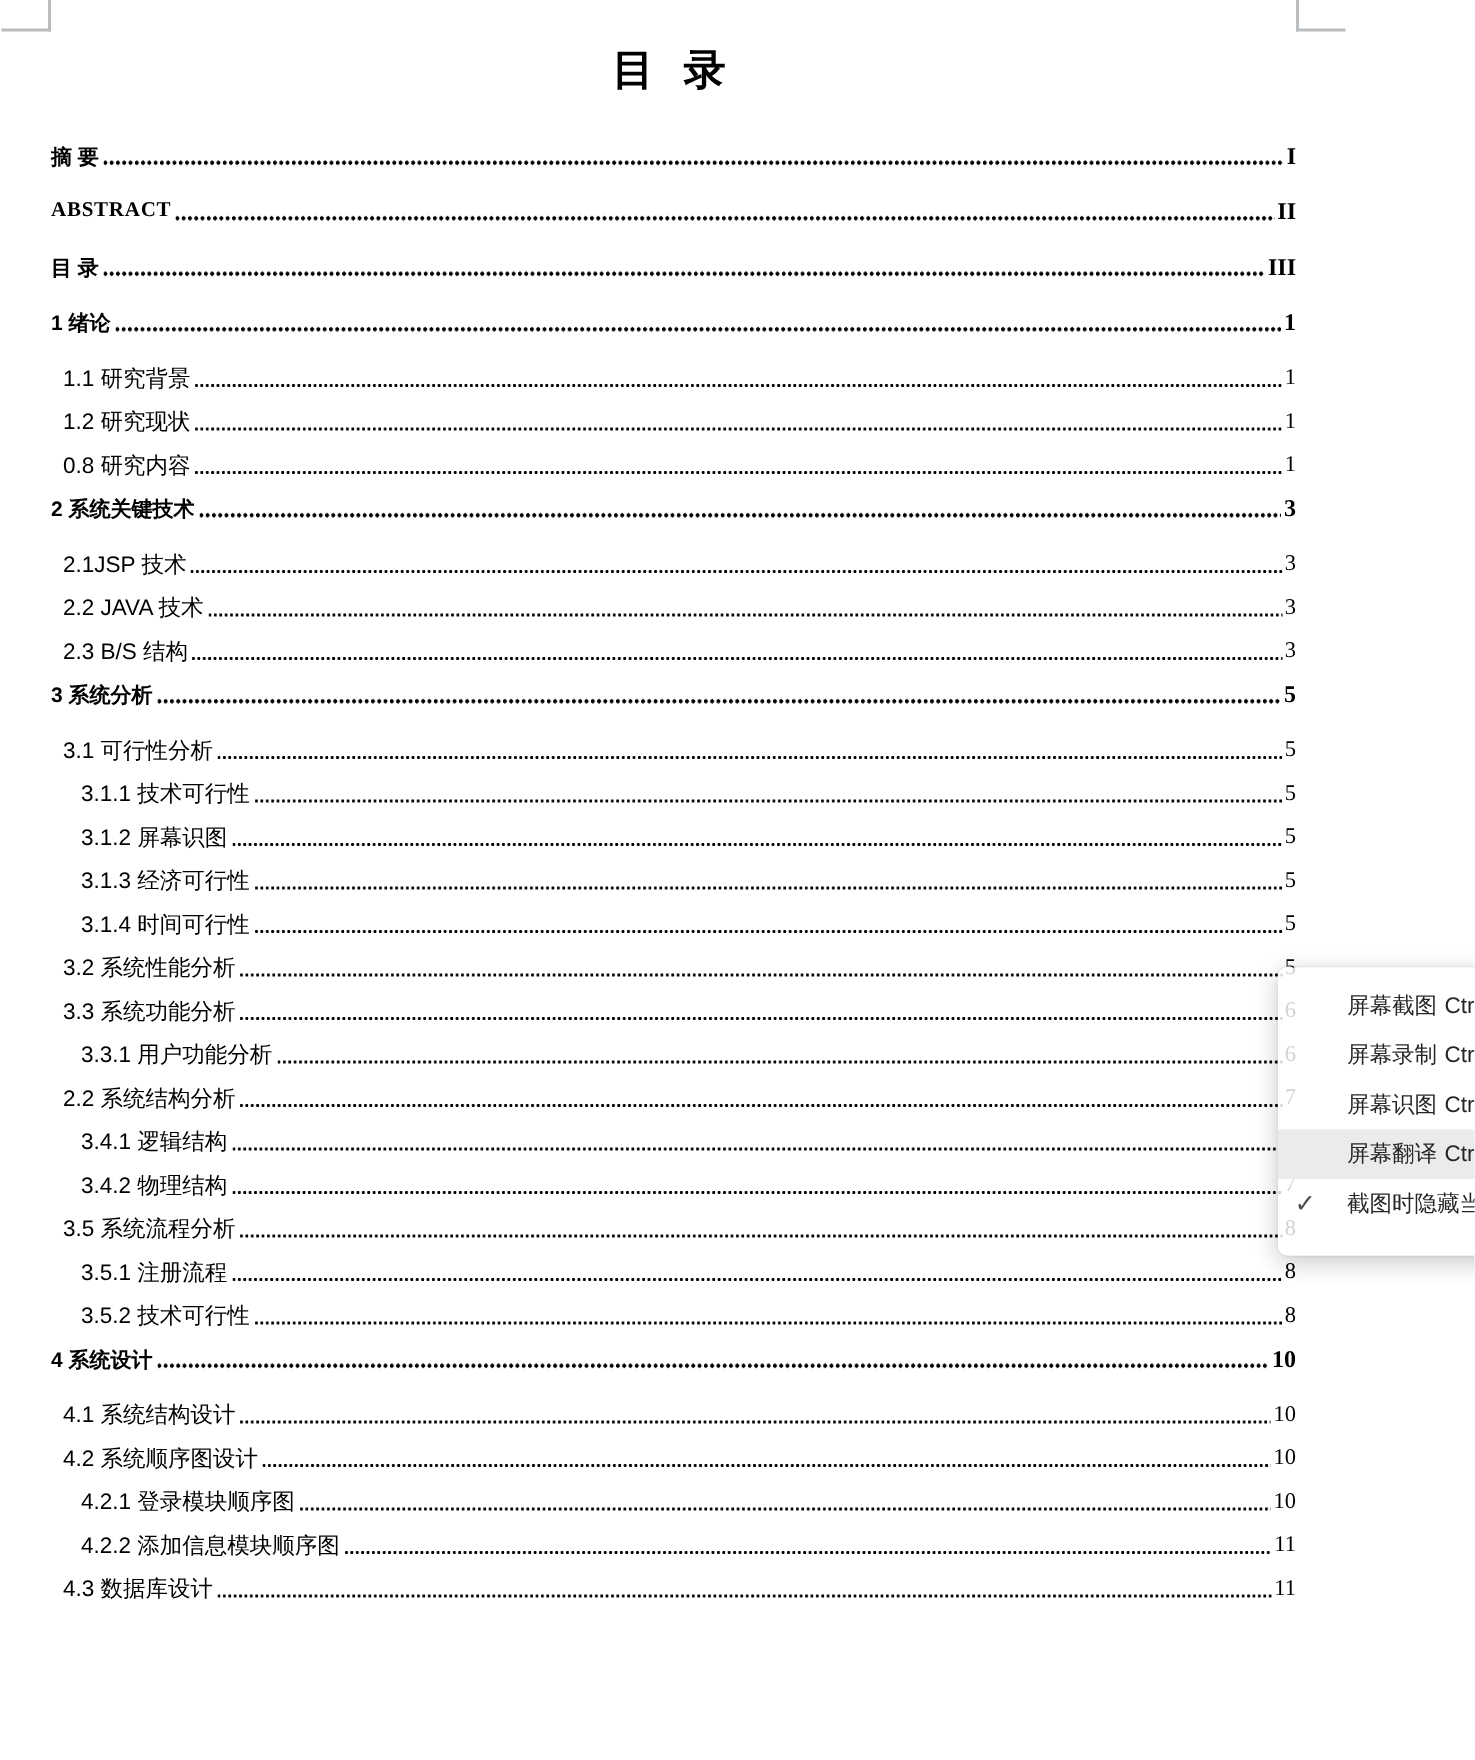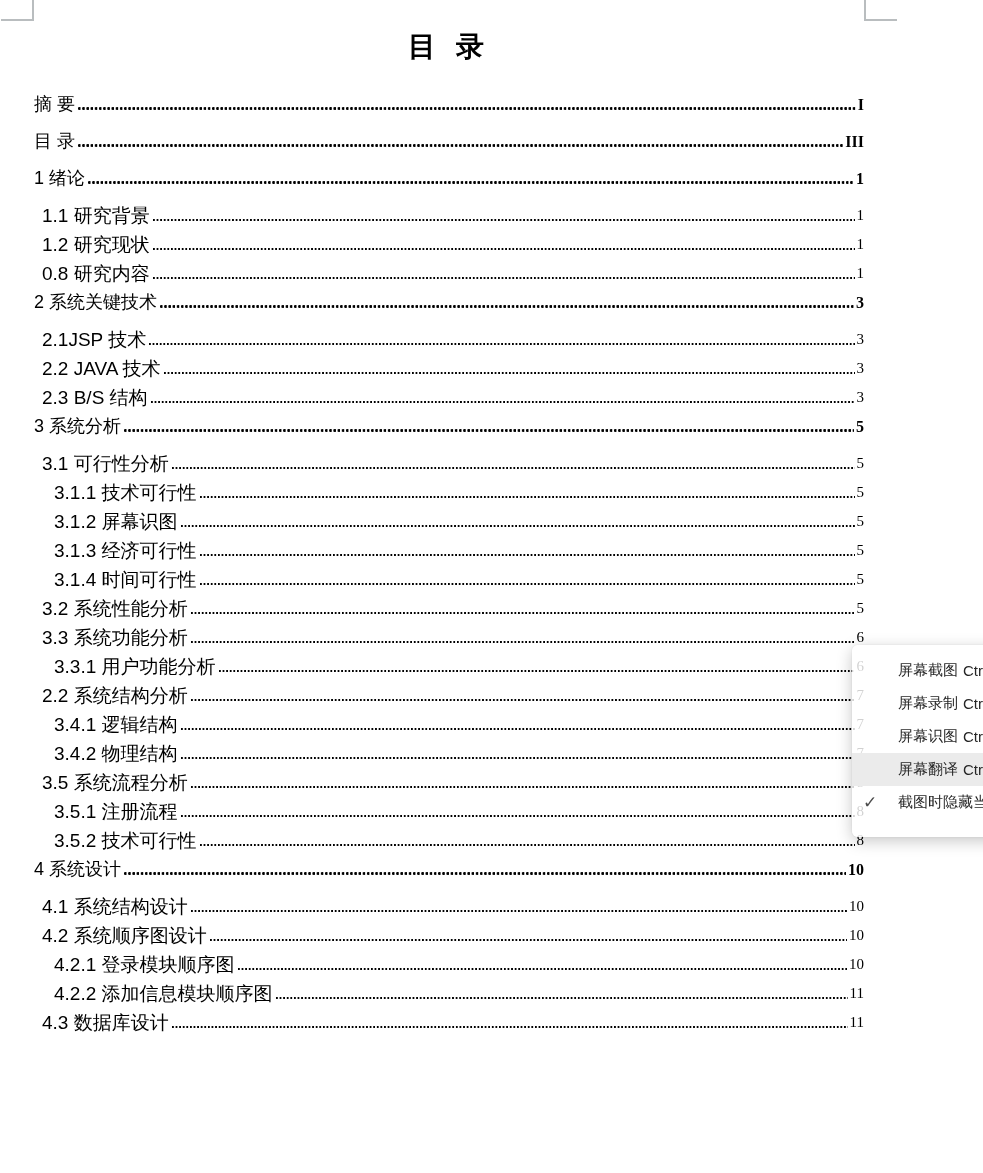--- a/index.html
+++ b/index.html
@@ -24,32 +24,32 @@
   
   .doc-title{
     position:absolute;left:34px;top:30px;width:830px;
     text-align:center;font-size:28px;font-weight:bold;
     letter-spacing:6px;line-height:34px;
   }
 
   
   .toc{position:absolute;left:34px;top:86px;width:830px;}
   .row{display:flex;align-items:flex-end;height:22px;margin-bottom:7px;}
-  .row .label{white-space:nowrap;line-height:21px;font-size:19px;}
+  .row .label{white-space:nowrap;line-height:21px;font-size:15px;}
   .row .num{
     white-space:nowrap;line-height:21px;font-size:15px;
     font-family:"Liberation Serif",serif;
   }
   .row .leader{
     flex:1 1 auto;height:6px;margin:0 2px 3px 3px;align-self:flex-end;
     background-image:radial-gradient(circle at 1px 3px, var(--leader-dots) 0.9px, transparent 1.15px);
     background-size:3.6px 6px;background-repeat:repeat-x;
   }
   .row.l1{margin-top:7px;margin-bottom:15px;}
-  .row.l1 .label{font-size:18px;font-weight:normal;line-height:22px;text-align:center;}
+  .row.l1 .label{font-size:14px;font-weight:bold;line-height:22px;text-align:center;}
   .row.l1 .num{font-size:16px;font-weight:bold;}
   .row.l1 .leader{
     height:7px;margin-bottom:3px;
     background-image:radial-gradient(circle at 1.3px 3.5px, var(--leader-dots) 1.25px, transparent 1.5px);
     background-size:4.2px 7px;
   }
   .row.l2{padding-left:8px;}
   .row.l3{padding-left:20px;}
   .label.latin{font-family:"Liberation Serif",serif;letter-spacing:0.5px;}
 
@@ -80,20 +80,25 @@
 
 <div class="doc-title">目 录</div>
 
 <div class="toc">
     <div class="row l1">
       <span class="label">摘 要</span>
       <span class="leader"></span>
       <span class="num">I</span>
     </div>
     <div class="row l1">
+      <span class="label latin">ABSTRACT</span>
+      <span class="leader"></span>
+      <span class="num">II</span>
+    </div>
+    <div class="row l1">
       <span class="label">目 录</span>
       <span class="leader"></span>
       <span class="num">III</span>
     </div>
     <div class="row l1">
       <span class="label">1 绪论</span>
       <span class="leader"></span>
       <span class="num">1</span>
     </div>
     <div class="row l2">

